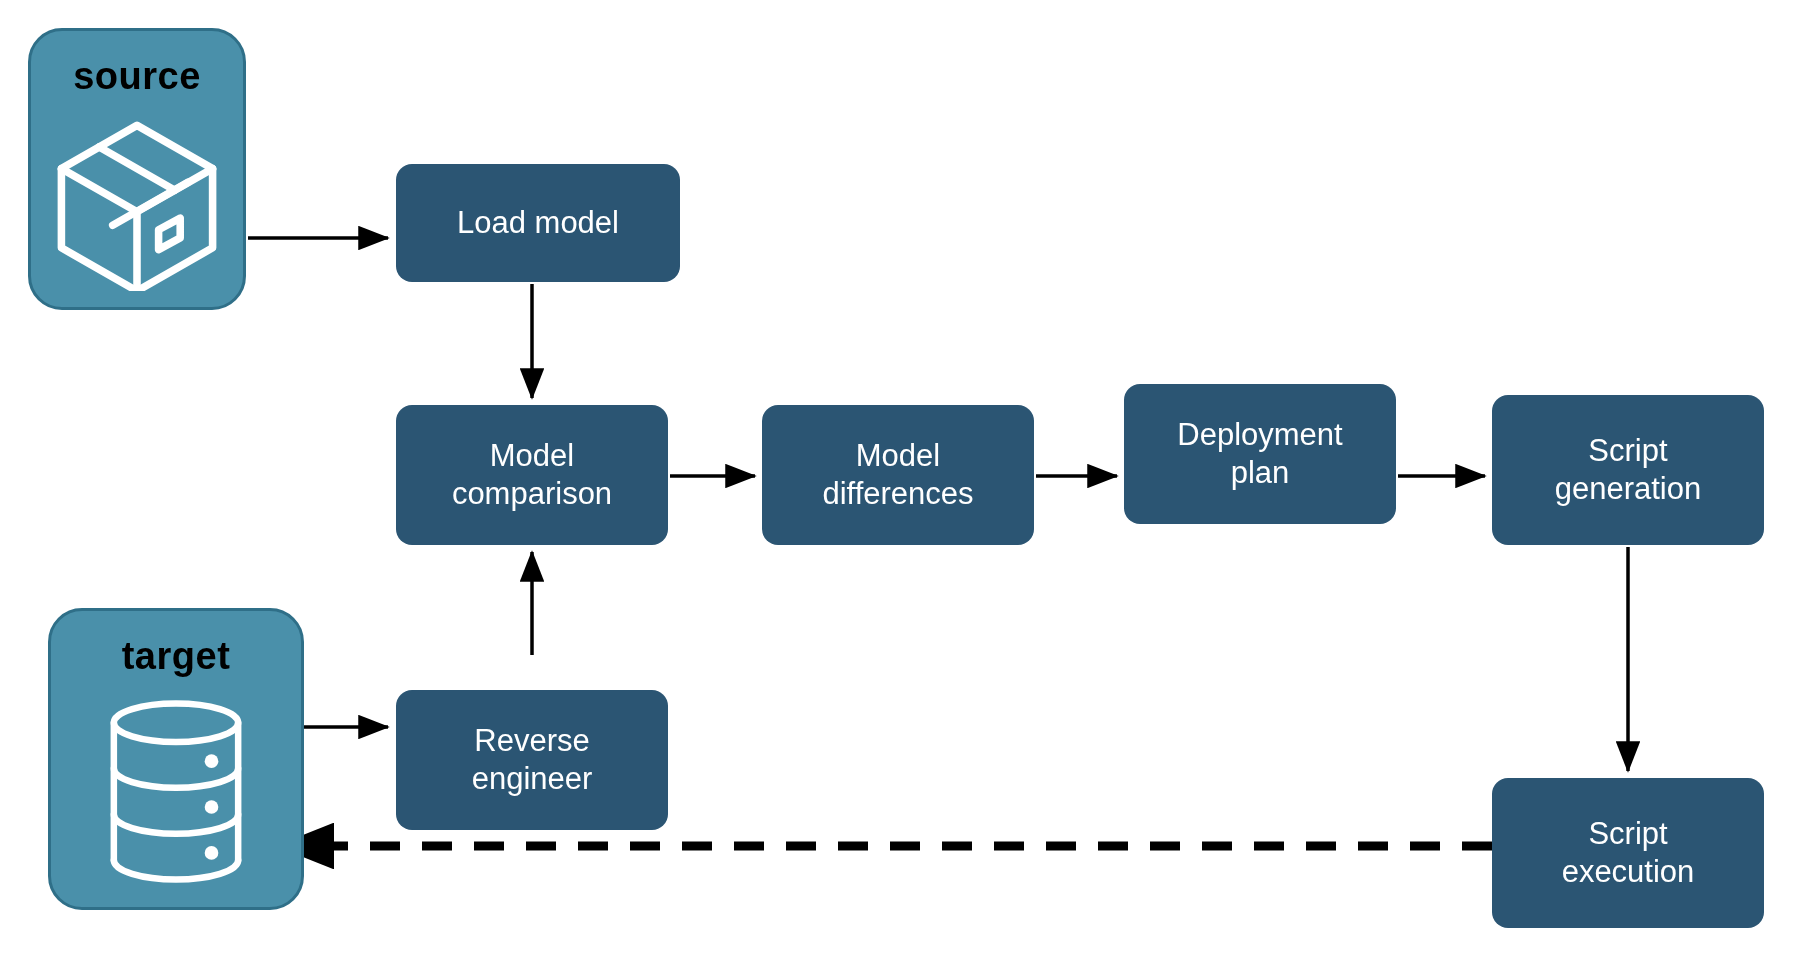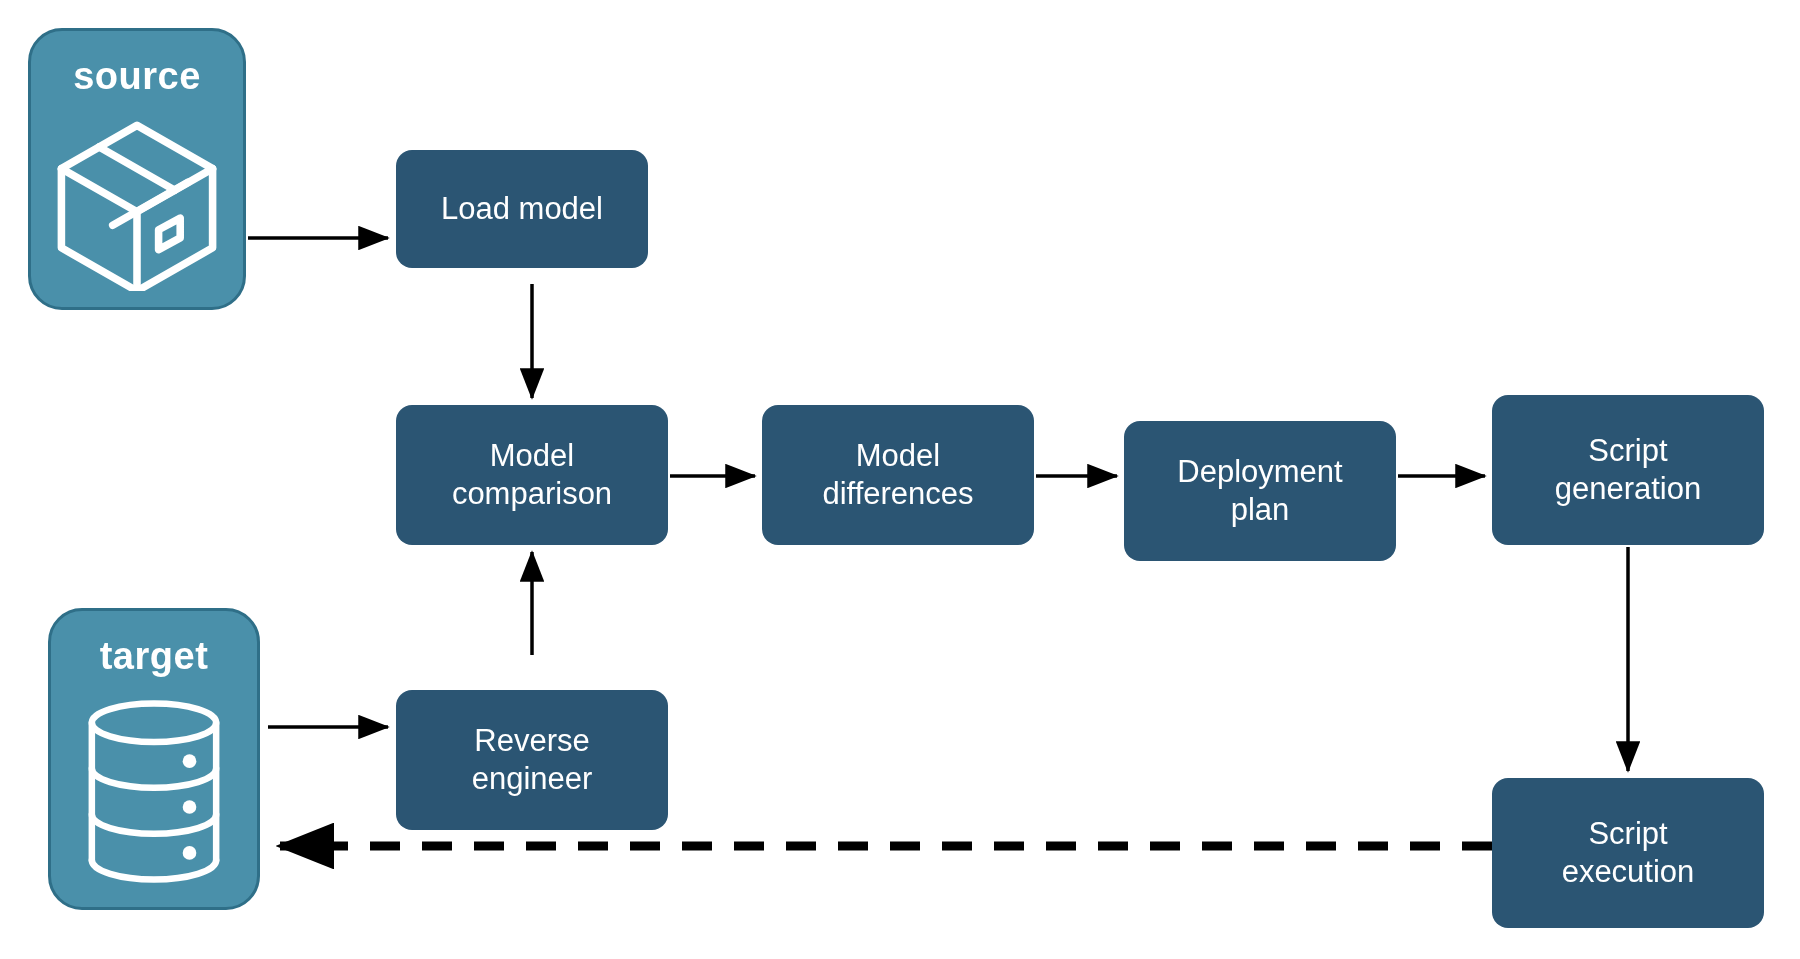--- a/index.html
+++ b/index.html
@@ -22,21 +22,21 @@
     position: absolute;
     background: #4A90AA;
     border: 3px solid #2F6F88;
     border-radius: 34px;
     box-sizing: border-box;
     display: flex;
     flex-direction: column;
     align-items: center;
   }
   .endpoint-label {
-    color: #ffffff;
+    color: #000000;
     font-weight: bold;
     font-size: 38px;
     letter-spacing: 0.5px;
     line-height: 1;
     margin-top: 26px;
   }
   .endpoint-icon {
     flex: 1;
     display: flex;
     align-items: center;
@@ -117,21 +117,21 @@
 
           <path d="M29 20 L71 44"></path>
           <path d="M36.5 63.5 L78.5 39.5"></path>
         </g>
 
         <path d="M62 66 L74 59.5 L74 70.5 L62 77 Z" fill="none" stroke="#ffffff" stroke-width="4.2" stroke-linejoin="round"></path>
       </svg>
     </div>
   </div>
 
-  <div class="endpoint" style="left:48px; top:608px; width:212px; height:302px;">
+  <div class="endpoint" style="left:48px; top:608px; width:256px; height:302px;">
     <div class="endpoint-label">target</div>
     <div class="endpoint-icon">
       <svg width="150" height="185" viewBox="0 0 100 125" xmlns="http://www.w3.org/2000/svg">
         <g fill="none" stroke="#ffffff" stroke-width="4.4" stroke-linejoin="round" stroke-linecap="round">
 
           <ellipse cx="50" cy="16" rx="42" ry="13"></ellipse>
 
           <path d="M8 16 L8 109"></path>
           <path d="M92 16 L92 109"></path>
 
@@ -140,29 +140,29 @@
           <path d="M8 47 A42 13 0 0 0 92 47"></path>
           <path d="M8 78 A42 13 0 0 0 92 78"></path>
         </g>
         <circle cx="74" cy="42" r="4.6" fill="#ffffff"></circle>
         <circle cx="74" cy="73" r="4.6" fill="#ffffff"></circle>
         <circle cx="74" cy="104" r="4.6" fill="#ffffff"></circle>
       </svg>
     </div>
   </div>
 
-  <div class="node" style="left:396px; top:150px; width:252px; height:118px;">Load model</div>
+  <div class="node" style="left:396px; top:164px; width:284px; height:118px;">Load model</div>
 
   <div class="node" style="left:396px; top:405px; width:272px; height:140px;">Model
 comparison</div>
 
   <div class="node" style="left:762px; top:405px; width:272px; height:140px;">Model
 differences</div>
 
-  <div class="node" style="left:1124px; top:421px; width:272px; height:140px;">Deployment
+  <div class="node" style="left:1124px; top:384px; width:272px; height:140px;">Deployment
 plan</div>
 
   <div class="node" style="left:1492px; top:395px; width:272px; height:150px;">Script
 generation</div>
 
   <div class="node" style="left:396px; top:657px; width:272px; height:140px;margin-top:33px;">Reverse
 engineer</div>
 
   <div class="node" style="left:1492px; top:778px; width:272px; height:150px;">Script
 execution</div>

